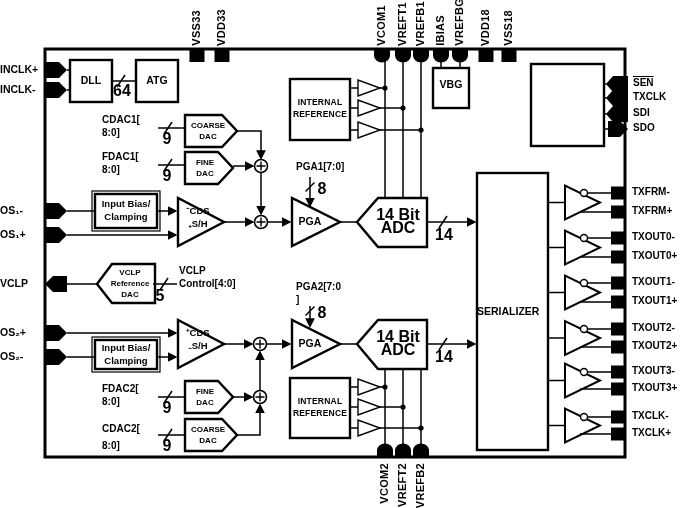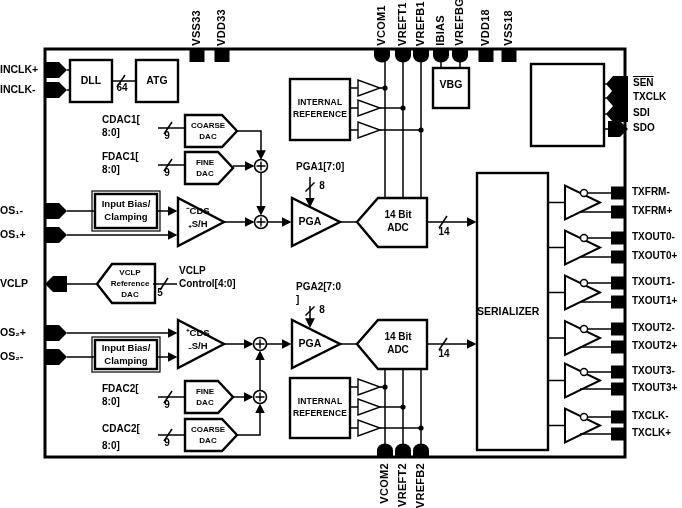--- a/index.html
+++ b/index.html
@@ -2,21 +2,21 @@
 <html><head>
 <meta charset="utf-8">
 <style>
   html,body{margin:0;padding:0;background:#fff}
   .stage{position:relative;width:682px;height:508px;background:#ffffff;
          font-family:"Liberation Sans",sans-serif;color:#000;overflow:hidden}
   .stage svg{position:absolute;left:0;top:0}
   .t{position:absolute;font-weight:bold;white-space:pre-line;line-height:1.18;color:#000}
   .c{text-align:center}.r{text-align:left}
   .f8{font-size:8px}.f85{font-size:8.5px;letter-spacing:.2px}.f95{font-size:9.5px}
-  .f10{font-size:10px}.f105{font-size:10.5px}.f11{font-size:10px}
+  .f10{font-size:16px}.f105{font-size:10.5px}.f11{font-size:10px}
   .vlab{position:absolute;writing-mode:vertical-rl;transform:rotate(180deg);
         font-weight:bold;font-size:11px;line-height:13px;letter-spacing:.3px;color:#000}
   .ov{text-decoration:overline}
 </style>
 </head>
 <body>
 
 <div class="stage">
 <svg width="682" height="508" viewBox="0 0 682 508">
   <defs>

